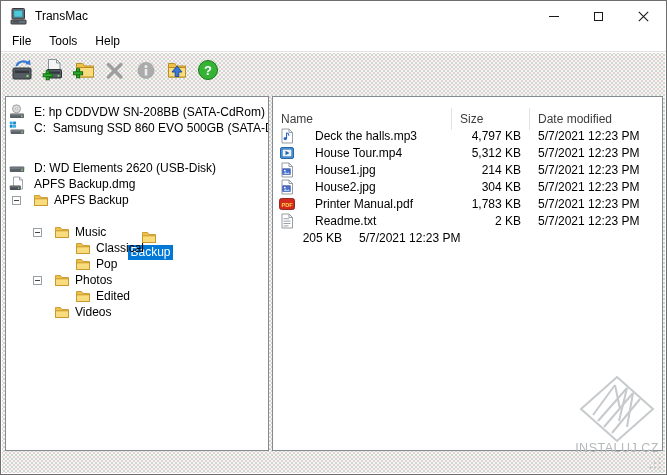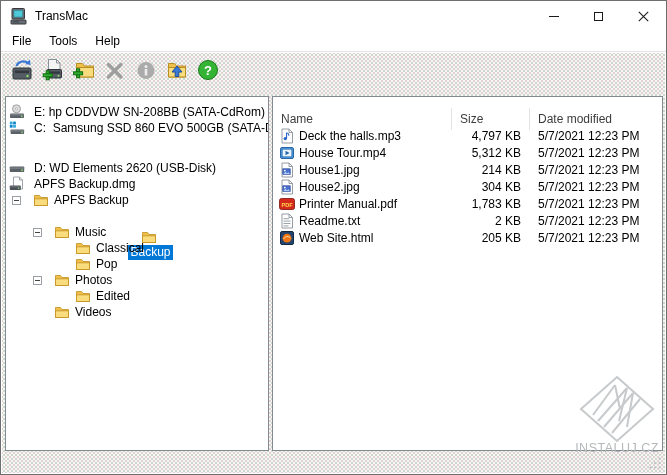--- a/index.html
+++ b/index.html
@@ -42,21 +42,21 @@
   .expander::after { content:""; position:absolute; left:1px; right:1px; top:3px; height:1px; background:#444; }
   .ticon { width:16px; height:16px; flex:0 0 16px; display:flex; }
   .tlabel { line-height:15px; padding:0 2px; }
   .tlabel.selected { background:var(--sel,#0078d7); color:#fff; }
   
   .list-header { display:flex; height:30px; align-items:center; color:#3c3c3c; }
   .hcell { height:22px; line-height:22px; border-right:1px solid #e3e3e3; padding:0 8px;margin-top:13px; }
   .hcell.last { border-right:none; }
   .hc-name { width:179px; } .hc-size { width:78px; padding-right:14px; } .hc-date { flex:1; }
   .list-row { display:flex; height:17px; align-items:center; }
-  .cname { width:179px; display:flex; align-items:center; padding-left:6px; gap:4px; overflow:hidden; }
+  .cname { width:179px; display:flex; align-items:center; padding-left:6px; gap:20px; overflow:hidden; }
   .csize { width:78px; text-align:right; padding-right:9px; }
   .cdate { flex:1; padding-left:8px; }
   .ficon { width:16px; height:16px; flex:0 0 16px; display:flex; }
   
   .watermark { position:absolute; left:566px; top:370px; pointer-events:none; }
   .status-bar { position:absolute; left:1px; right:1px; bottom:1px; height:24px; }
   .resize-grip { position:absolute; right:3px; bottom:3px; }
 </style>
 </head>
 <body>
@@ -307,30 +307,20 @@
                   <rect x="4.5" y="10" width="7" height="1" fill="#9aa2aa"></rect>
                   <rect x="4.5" y="12.4" width="5" height="1" fill="#9aa2aa"></rect>
                 </svg>
               </span>
               <span>Readme.txt</span>
             </div>
             <div class="csize">2 KB</div>
             <div class="cdate">5/7/2021 12:23 PM</div>
           </div>
           <div class="list-row">
-            <div class="cname">
-              <span class="ficon">
-                <svg width="16" height="16" viewBox="0 0 16 16">
-                  <rect x="1.5" y="1.5" width="13" height="13" rx="1.5" fill="#25456e" stroke="#132a47"></rect>
-                  <circle cx="8" cy="8.2" r="4.4" fill="#ee7511"></circle>
-                  <path d="M4.6 8.8 c2.2 -2.8 4.8 -3 6.8 -0.8" stroke="#ffe0b0" stroke-width="1" fill="none"></path>
-                </svg>
-              </span>
-              <span>Web Site.html</span>
-            </div>
             <div class="csize">205 KB</div>
             <div class="cdate">5/7/2021 12:23 PM</div>
           </div>
         </div>
     </div>
 
     <div class="status-bar"></div>
     <svg class="resize-grip" width="13" height="13" viewBox="0 0 13 13">
       <g fill="#b9bec2">
         <circle cx="10.5" cy="10.5" r="1"></circle>

